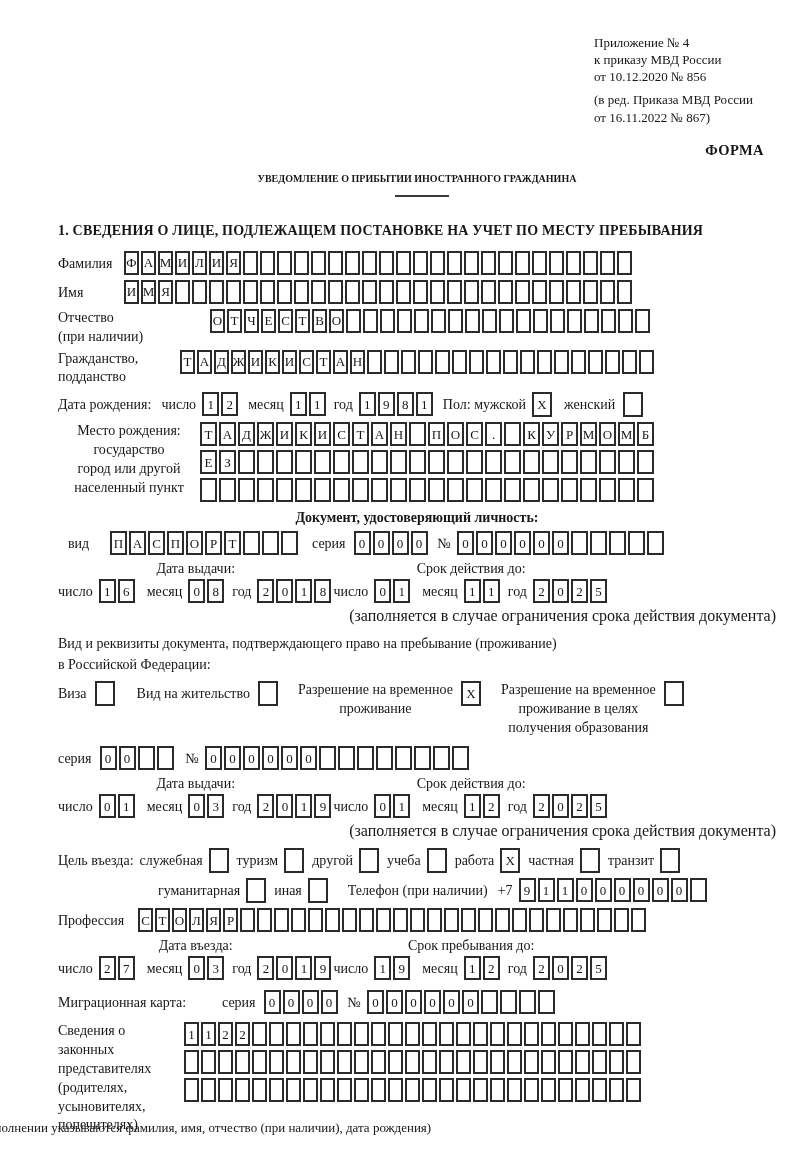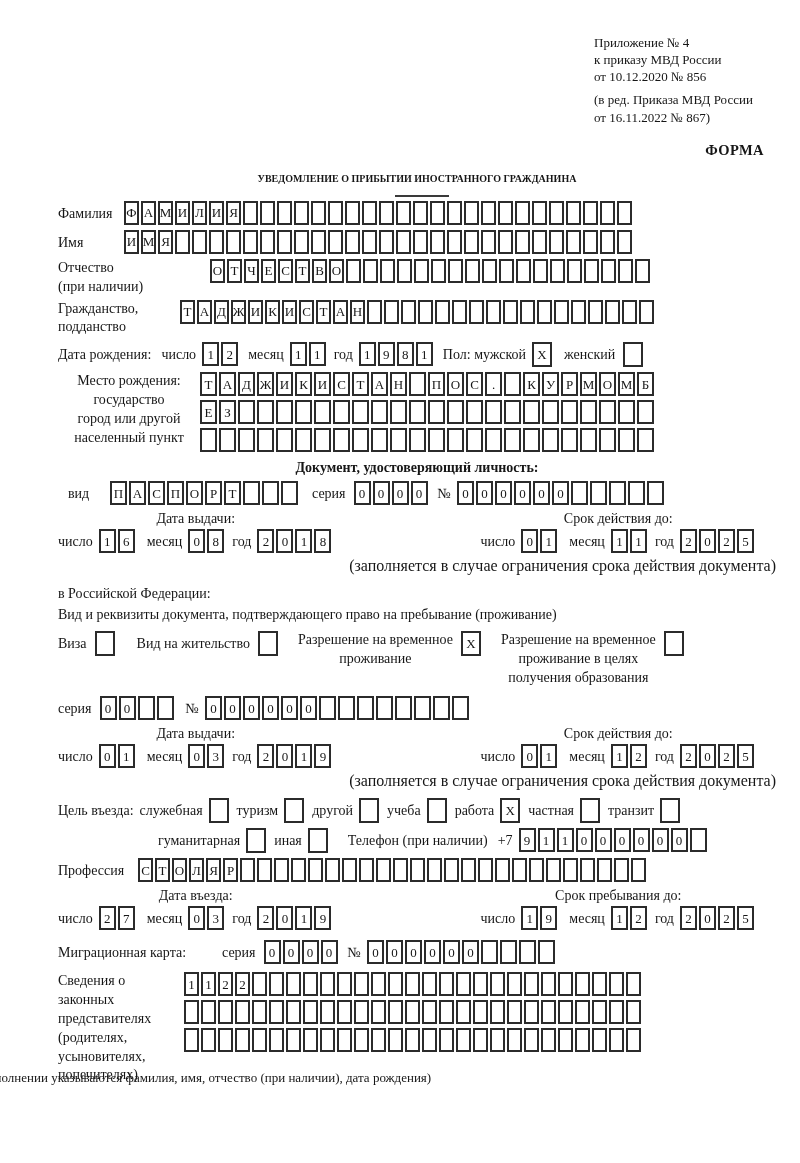--- a/index.html
+++ b/index.html
@@ -34,21 +34,21 @@
   .cells.w .cell { width:17px; }
   .box {
     flex:none; width:20px; height:25px; border:2px solid #2b2b2b;
     display:inline-flex; align-items:center; justify-content:center; font-size:13px;
   }
   .stack { display:flex; flex-direction:column; }
   .stack .cells { margin-bottom:4px; }
 
   .center-bold { text-align:center; font-weight:bold; margin:4px 0 5px 0; }
 
-  .dpair { display:flex; justify-content:space-between; padding-right:20px; margin-top:4px; }
+  .dpair { display:flex; justify-content:flex-start; padding-right:20px; margin-top:4px; }
   .dgroup .dhead { text-align:center; margin-bottom:2px; }
   .dcells { display:flex; align-items:flex-start; }
   .note { text-align:right; font-size:16px; margin:2px 0 8px 0; }
 
   .intro { line-height:1.5; margin-top:4px; }
 
   .optrow { display:flex; align-items:flex-start; margin-top:6px; margin-bottom:8px; }
   .optrow .box { margin-left:8px; margin-right:14px; }
   .opt-multi { text-align:center; line-height:1.35; }
 
@@ -80,20 +80,21 @@
       <div>от 16.11.2022 № 867)</div>
     </div>
   </div>
   <div class="forma">ФОРМА</div>
 
   <div class="title">
     <div>УВЕДОМЛЕНИЕ О ПРИБЫТИИ ИНОСТРАННОГО ГРАЖДАНИНА</div>
     <div><span class="uline"></span></div>
   </div>
 
+  <div class="sec">1. СВЕДЕНИЯ О ЛИЦЕ, ПОДЛЕЖАЩЕМ ПОСТАНОВКЕ НА УЧЕТ ПО МЕСТУ ПРЕБЫВАНИЯ</div>
 
   <div class="row">
     <span class="lbl w66">Фамилия</span>
     <span class="cells">
         <span class="cell">Ф</span>
         <span class="cell">А</span>
         <span class="cell">М</span>
         <span class="cell">И</span>
         <span class="cell">Л</span>
         <span class="cell">И</span>
@@ -427,22 +428,22 @@
             <span class="cell">0</span>
             <span class="cell">2</span>
             <span class="cell">5</span>
           </span>
       </div>
     </div>
   </div>
   <div class="note">(заполняется в случае ограничения срока действия документа)</div>
 
   <div class="intro">
+    <div>Вид и реквизиты документа, подтверждающего право на пребывание (проживание)</div>
     <div>в Российской Федерации:</div>
-    <div>Вид и реквизиты документа, подтверждающего право на пребывание (проживание)</div>
   </div>
 
   <div class="optrow">
     <span class="lbl">Виза</span>
     <span class="box"></span>
     <span class="lbl ml8">Вид на жительство</span>
     <span class="box"></span>
     <span class="opt-multi ml6">
       <div>Разрешение на временное</div>
       <div>проживание</div>

